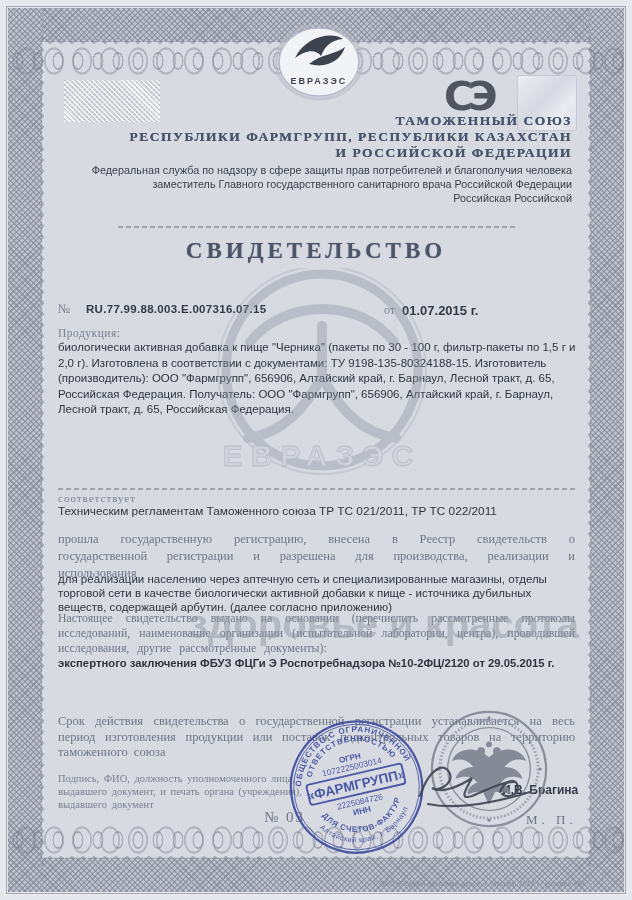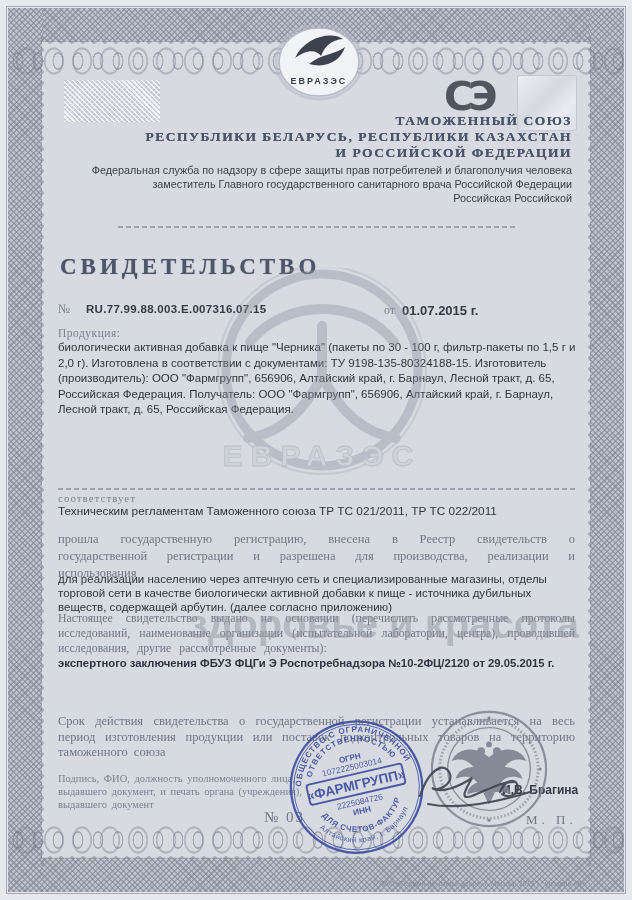--- a/index.html
+++ b/index.html
@@ -56,22 +56,22 @@
   .hdr{left:60px;width:512px;text-align:right;z-index:2;}
   #hdr-union{top:113px;font-weight:bold;font-size:13.5px;letter-spacing:1.5px;color:#4a546a;line-height:16px;}
   #hdr-union div{text-shadow:0 0 .6px #4a546a;}
   #hdr-agency{top:163px;font-family:"Liberation Sans",sans-serif;font-size:10.8px;color:#3a404a;line-height:14px;}
 
   .microline{position:absolute;height:2px;z-index:2;opacity:.55;background:
       repeating-linear-gradient(90deg, rgba(100,106,122,.9) 0 5px, transparent 5px 8px);}
   #microline1{left:118px;top:226px;width:400px;}
   #microline2{left:58px;top:488px;width:517px;}
 
-  #title-main{left:60px;top:238px;width:512px;z-index:2;font-weight:bold;
-      font-size:23px;letter-spacing:4px;color:#4d5669;text-shadow:0 0 1px rgba(77,86,105,.6);margin-top:16px;}
+  #title-main{left:60px;top:238px;width:512px;text-align:center;z-index:2;font-weight:bold;
+      font-size:23px;letter-spacing:4px;color:#4d5669;text-shadow:0 0 1px rgba(77,86,105,.6);}
   #title-sub{left:60px;top:268px;width:512px;text-align:center;z-index:2;
       font-size:15.5px;letter-spacing:2px;color:#5a6477;}
   #num-sign{left:58px;top:301px;font-size:13px;z-index:2;color:#7b8290;}
   #num-value{left:86px;top:303px;z-index:2;font-family:"Liberation Sans",sans-serif;
       font-weight:bold;font-size:11.5px;letter-spacing:.3px;color:#343b46;}
   #num-from{left:384px;top:303px;z-index:2;font-size:12px;color:#7b8290;}
   #num-date{left:402px;top:303px;z-index:2;font-family:"Liberation Sans",sans-serif;
       font-weight:bold;font-size:13px;color:#343b46;}
 
   #product-label{left:58px;top:327px;z-index:2;font-size:11.5px;letter-spacing:.5px;color:#7b8290;}
@@ -140,21 +140,21 @@
       <ellipse cx="45" cy="38" rx="43" ry="37" fill="none" stroke="rgba(182,186,198,.55)" stroke-width="3"></ellipse>
       <ellipse cx="45" cy="38" rx="40" ry="34" fill="#f2f3f6" stroke="#b6bac6" stroke-width="1.6"></ellipse>
       <path d="M21 34 C31 13 57 7 69 15 C57 16 51 22 47 32 C41 24 31 27 21 34 Z" fill="#3c424e"></path>
       <path d="M35 40 C47 30 63 30 71 23 C67 36 53 45 35 40 Z" fill="#3c424e"></path>
       <text x="45" y="60" text-anchor="middle" font-family="Liberation Sans, sans-serif" font-size="9" font-weight="bold" letter-spacing="2" fill="#3b414d">ЕВРАЗЭС</text>
     </svg>
   </div>
 
   <div class="abs hdr" id="hdr-union">
     <div>ТАМОЖЕННЫЙ СОЮЗ</div>
-    <div>РЕСПУБЛИКИ БЕЛАРУСЬ, РЕСПУБЛИКИ КАЗАХСТАН</div>
+    <div>РЕСПУБЛИКИ ФАРМГРУПП, РЕСПУБЛИКИ КАЗАХСТАН</div>
     <div>И РОССИЙСКОЙ ФЕДЕРАЦИИ</div>
   </div>
   <div class="abs hdr" id="hdr-agency">
     <div>Федеральная служба по надзору в сфере защиты прав потребителей и благополучия человека</div>
     <div>заместитель Главного государственного санитарного врача Российской Федерации</div>
     <div>Российская Российской</div>
   </div>
 
   <div class="microline" id="microline1"></div>
 

